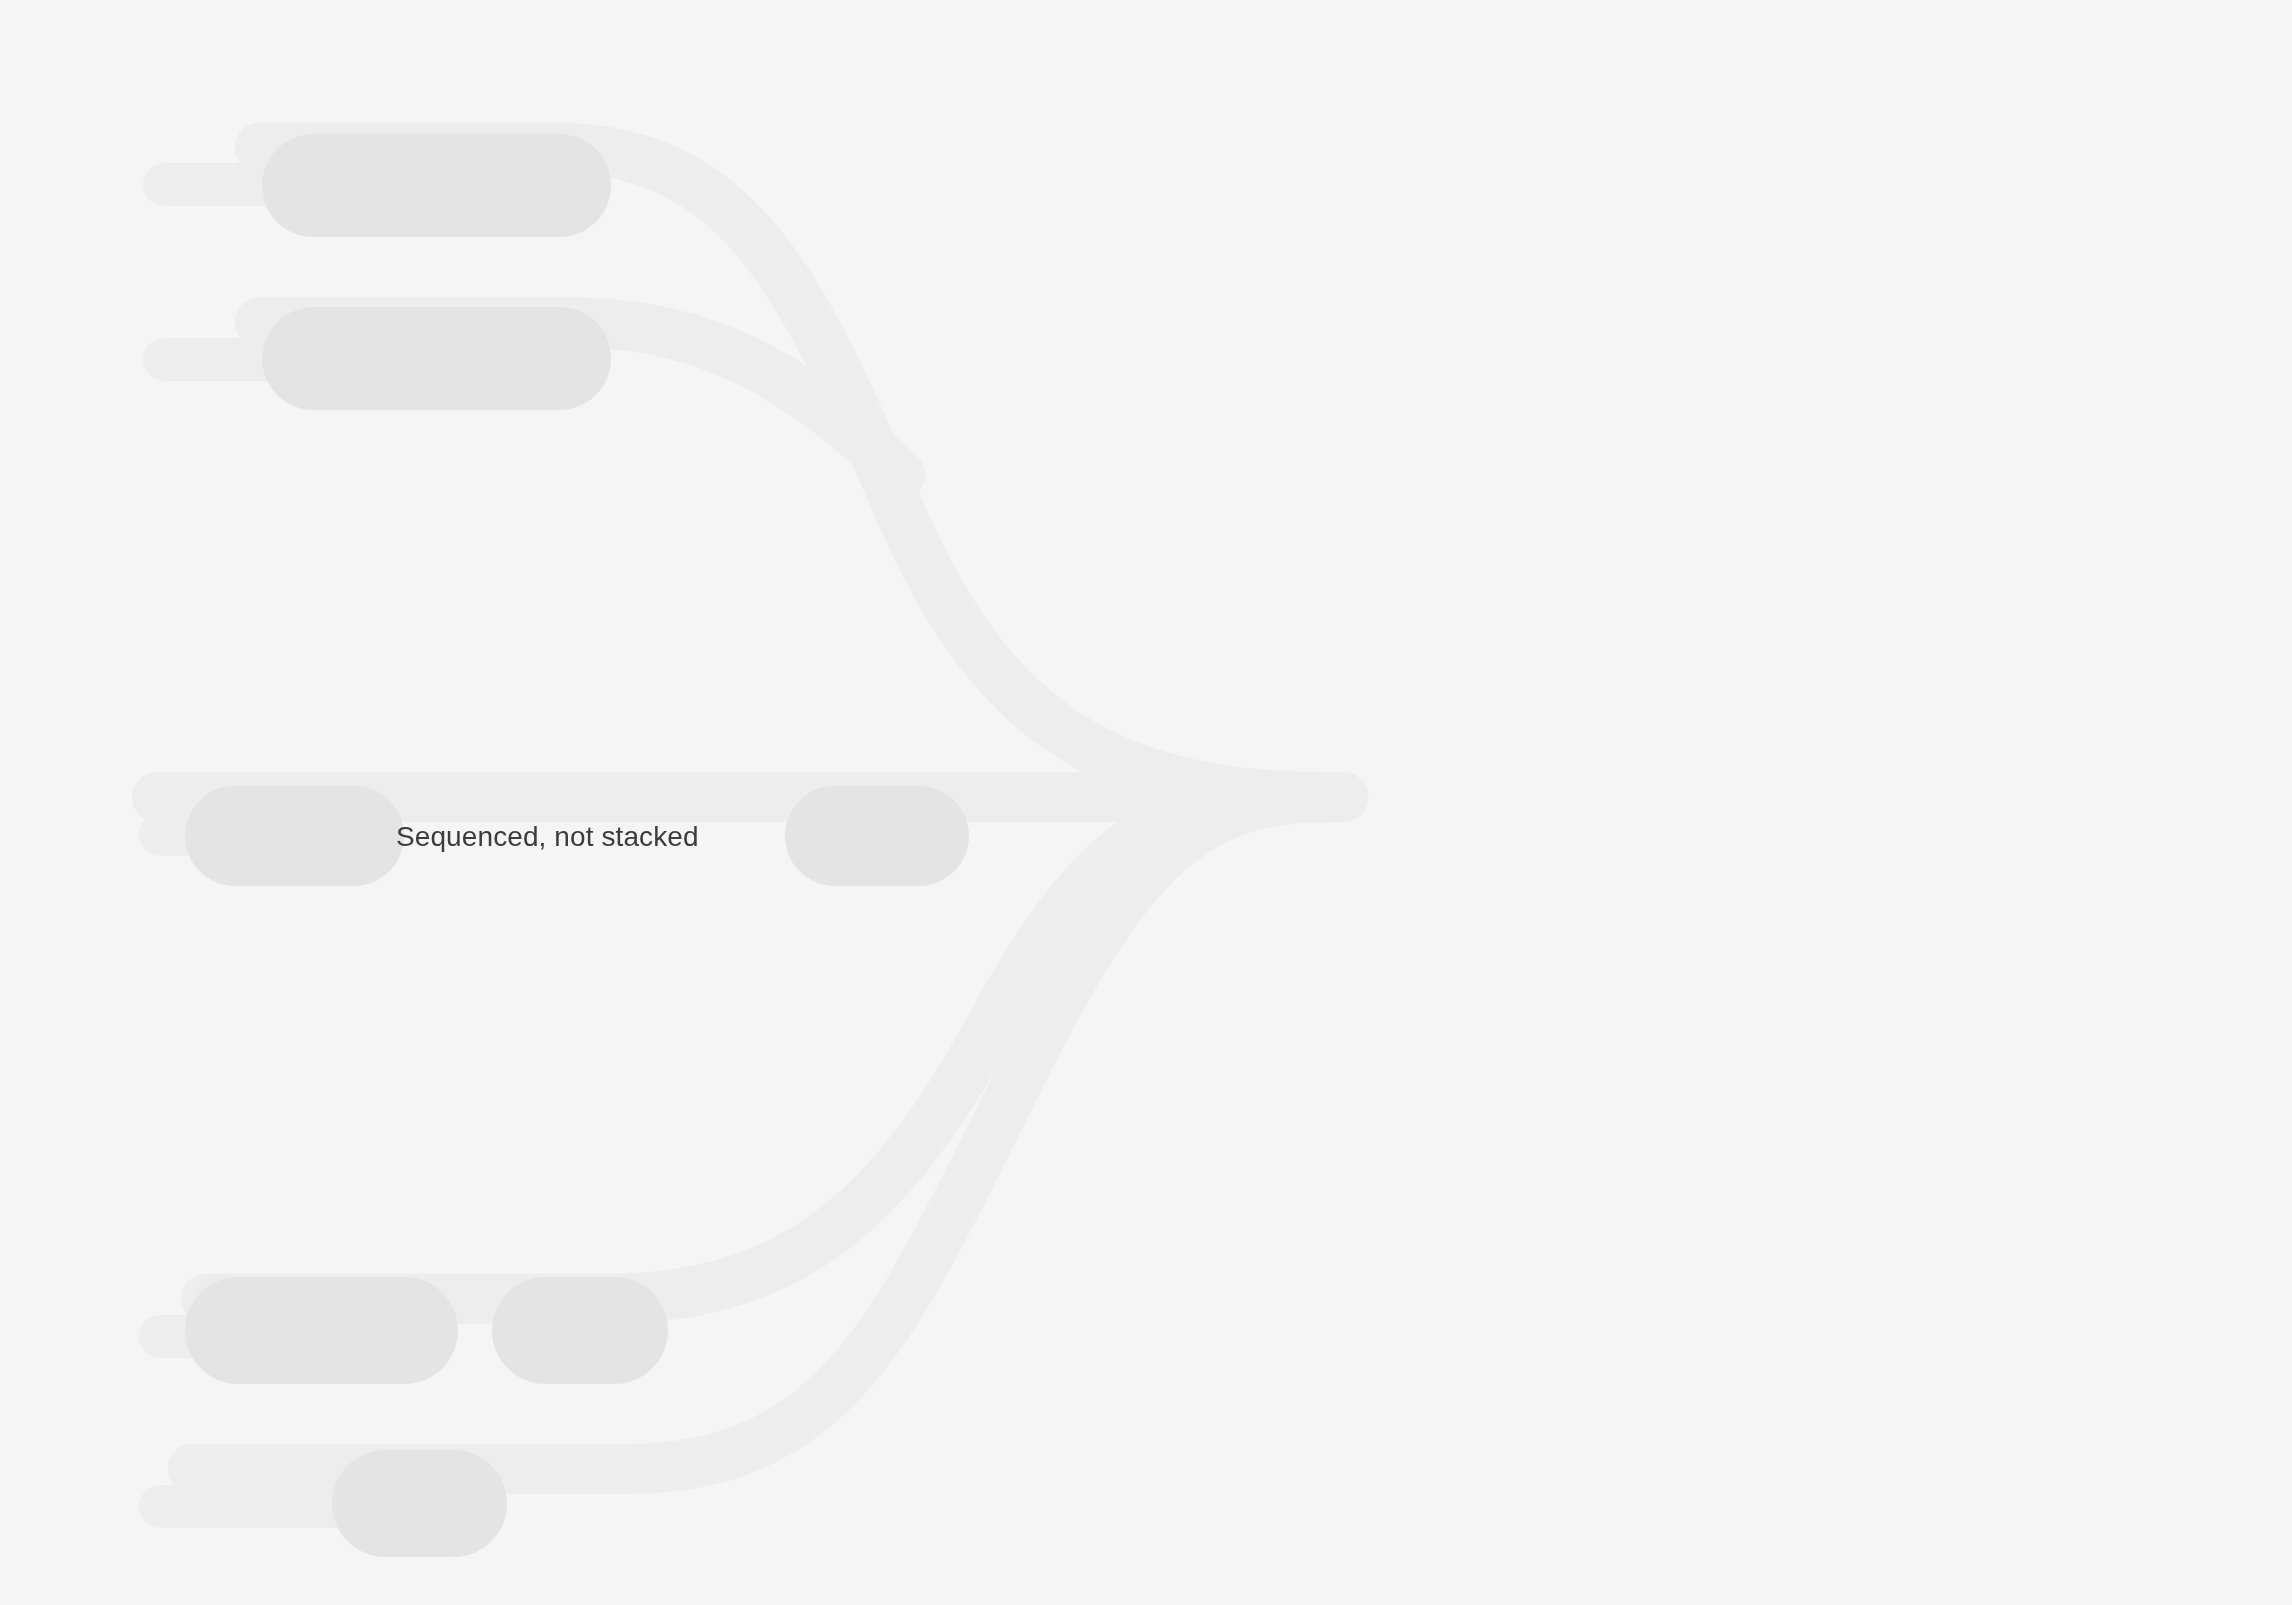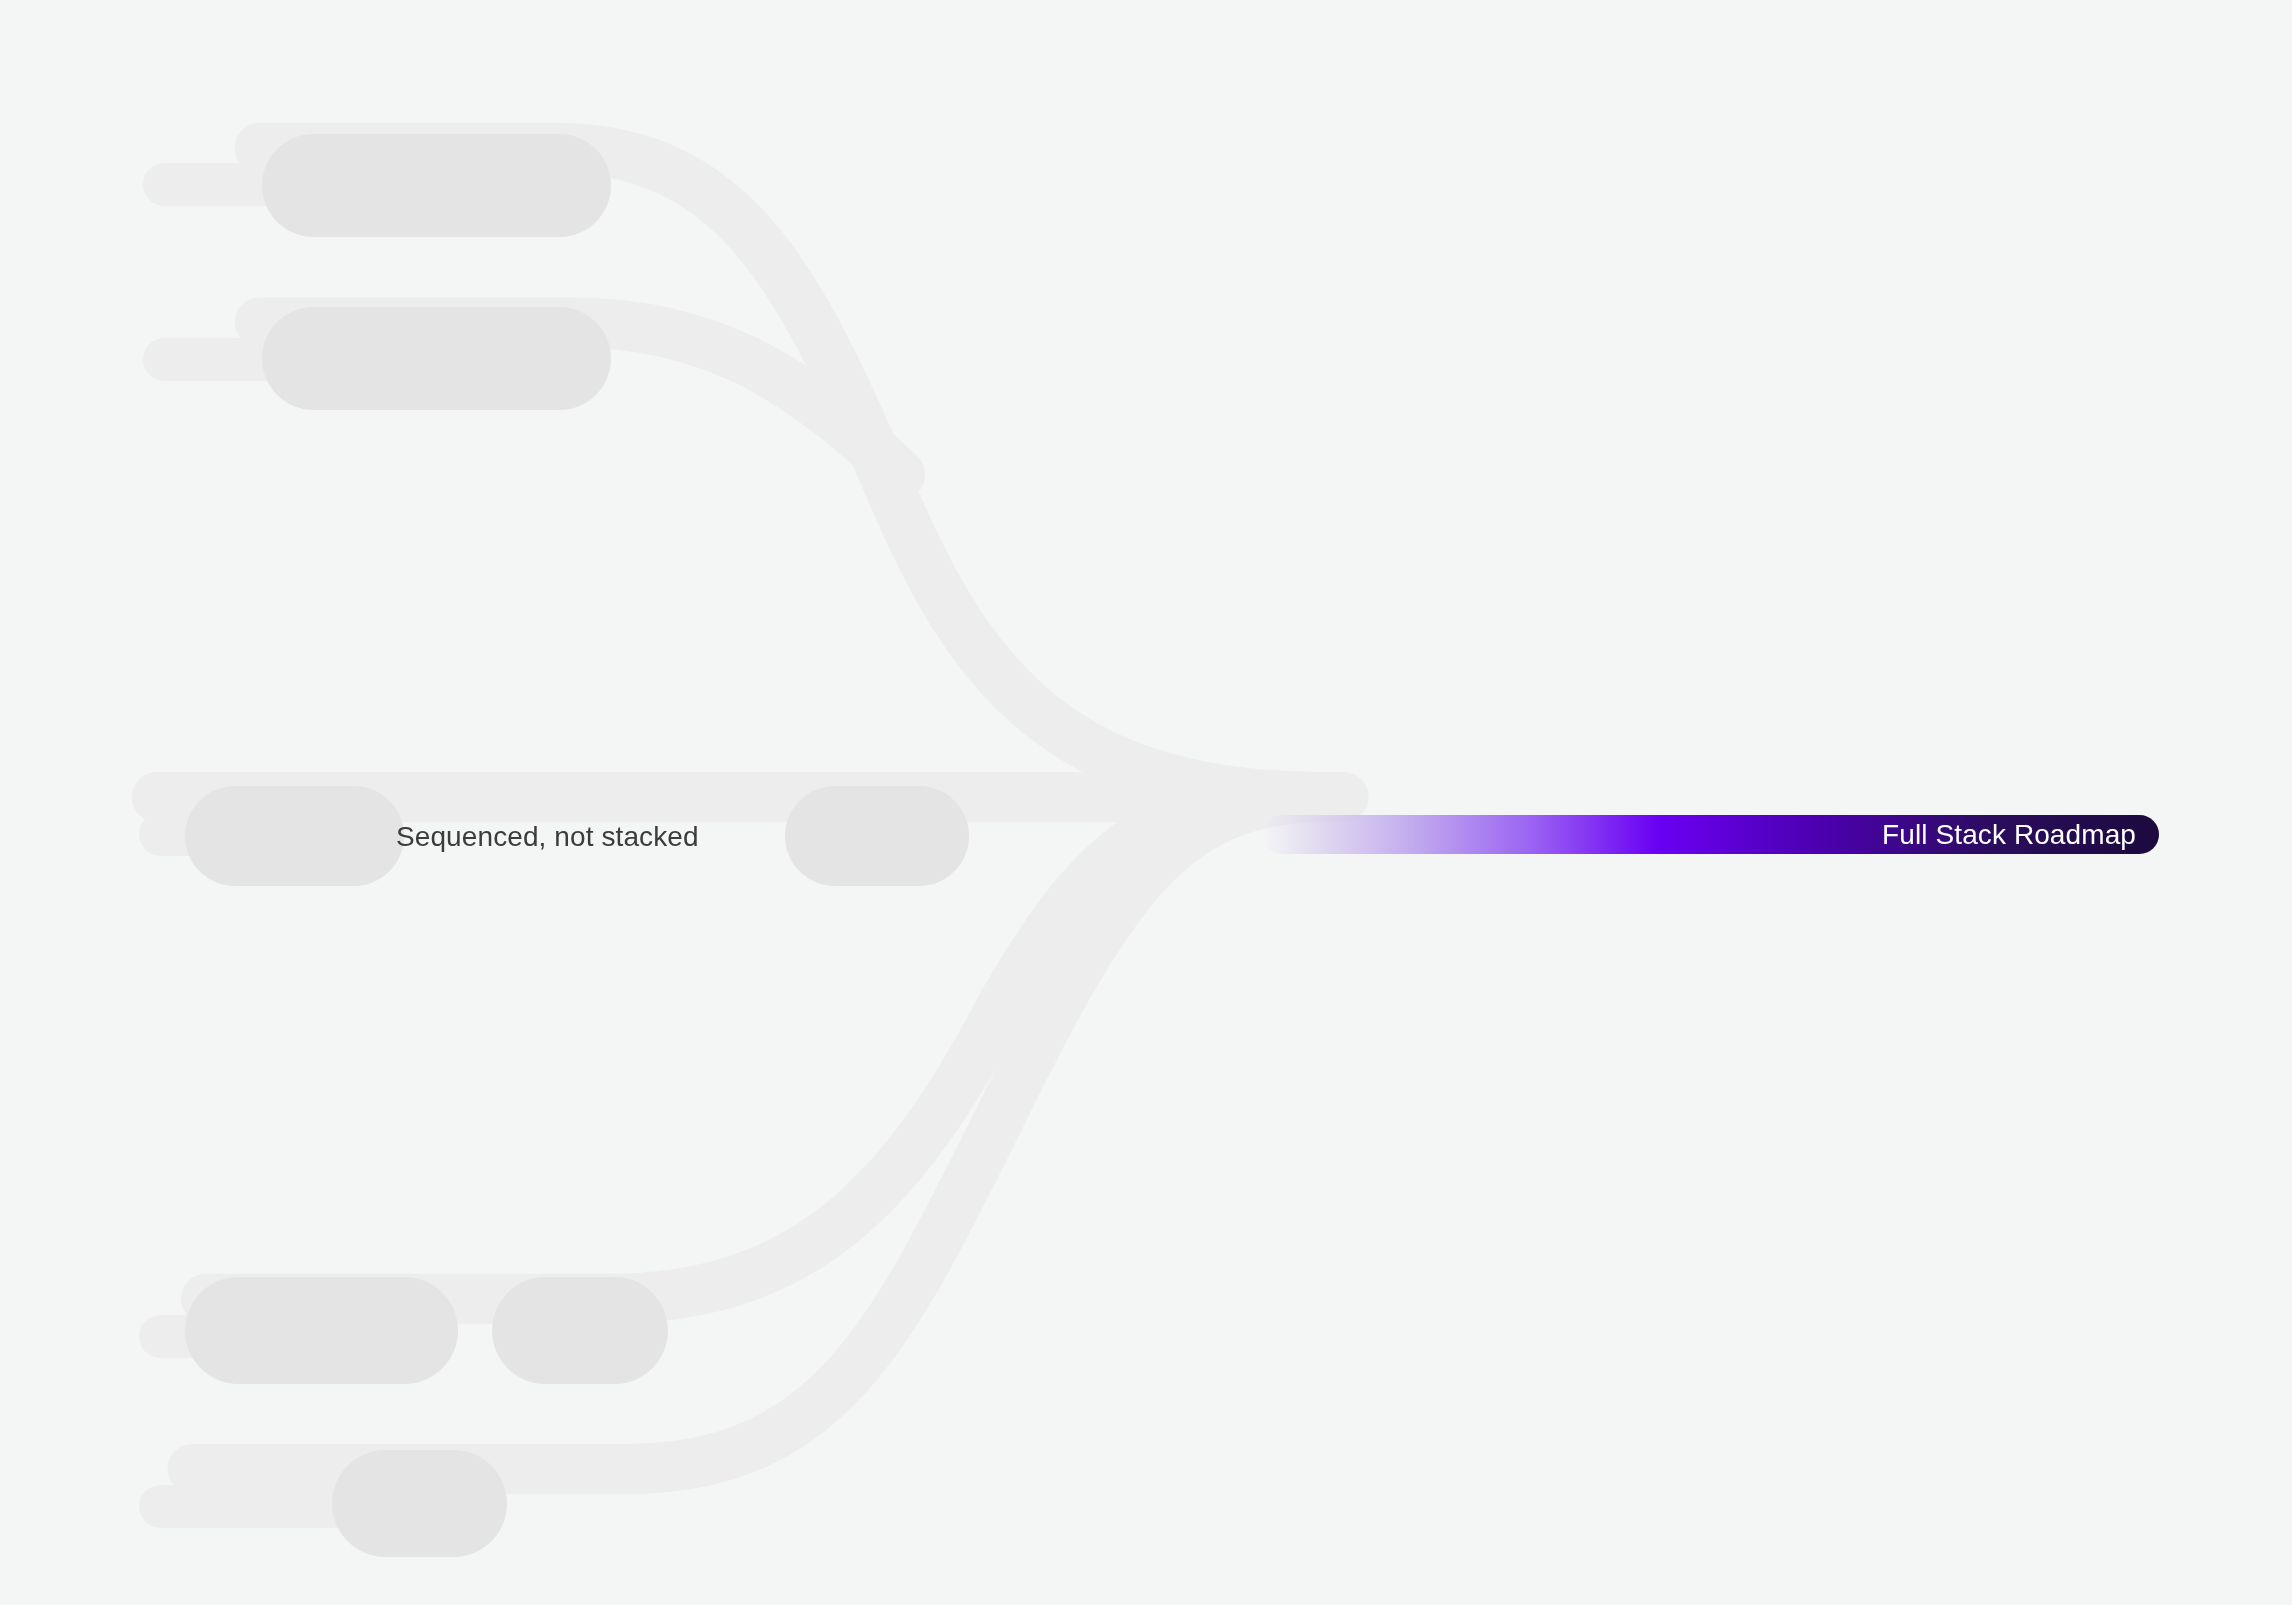--- a/index.html
+++ b/index.html
@@ -127,28 +127,16 @@
 
     <div class="caption" style="left:396px; top:786px;">Sequenced, not stacked</div>
 
     <div class="stub" style="left:139px; top:1278px; width:206px; height:43px;"></div>
     <div class="pill" style="left:185px; top:1240px; width:273px; height:107px;"></div>
     <div class="pill" style="left:492px; top:1240px; width:176px; height:107px;"></div>
 
     <div class="stub" style="left:139px; top:1448px; width:260px; height:43px;"></div>
     <div class="pill" style="left:332px; top:1413px; width:175px; height:107px;"></div>
 
-    <div class="trunk" style="left:1263px; top:778px; width:896px; height:39px;
-                background: linear-gradient(to right,
-                   rgba(237,237,237,0) 0%,
-                   rgba(216,206,238,0.55) 5%,
-                   #c4aeee 16%,
-                   #9a63f2 30%,
-                   #6a00f4 44%,
-                   #4c00b0 62%,
-                   #2a0d5c 82%,
-                   #1c0a3e 100%);">
-      <span class="trunk-label">Full Stack Roadmap</span>
-    </div>
 
   </div>
 </div>
 
 
 </body></html>

